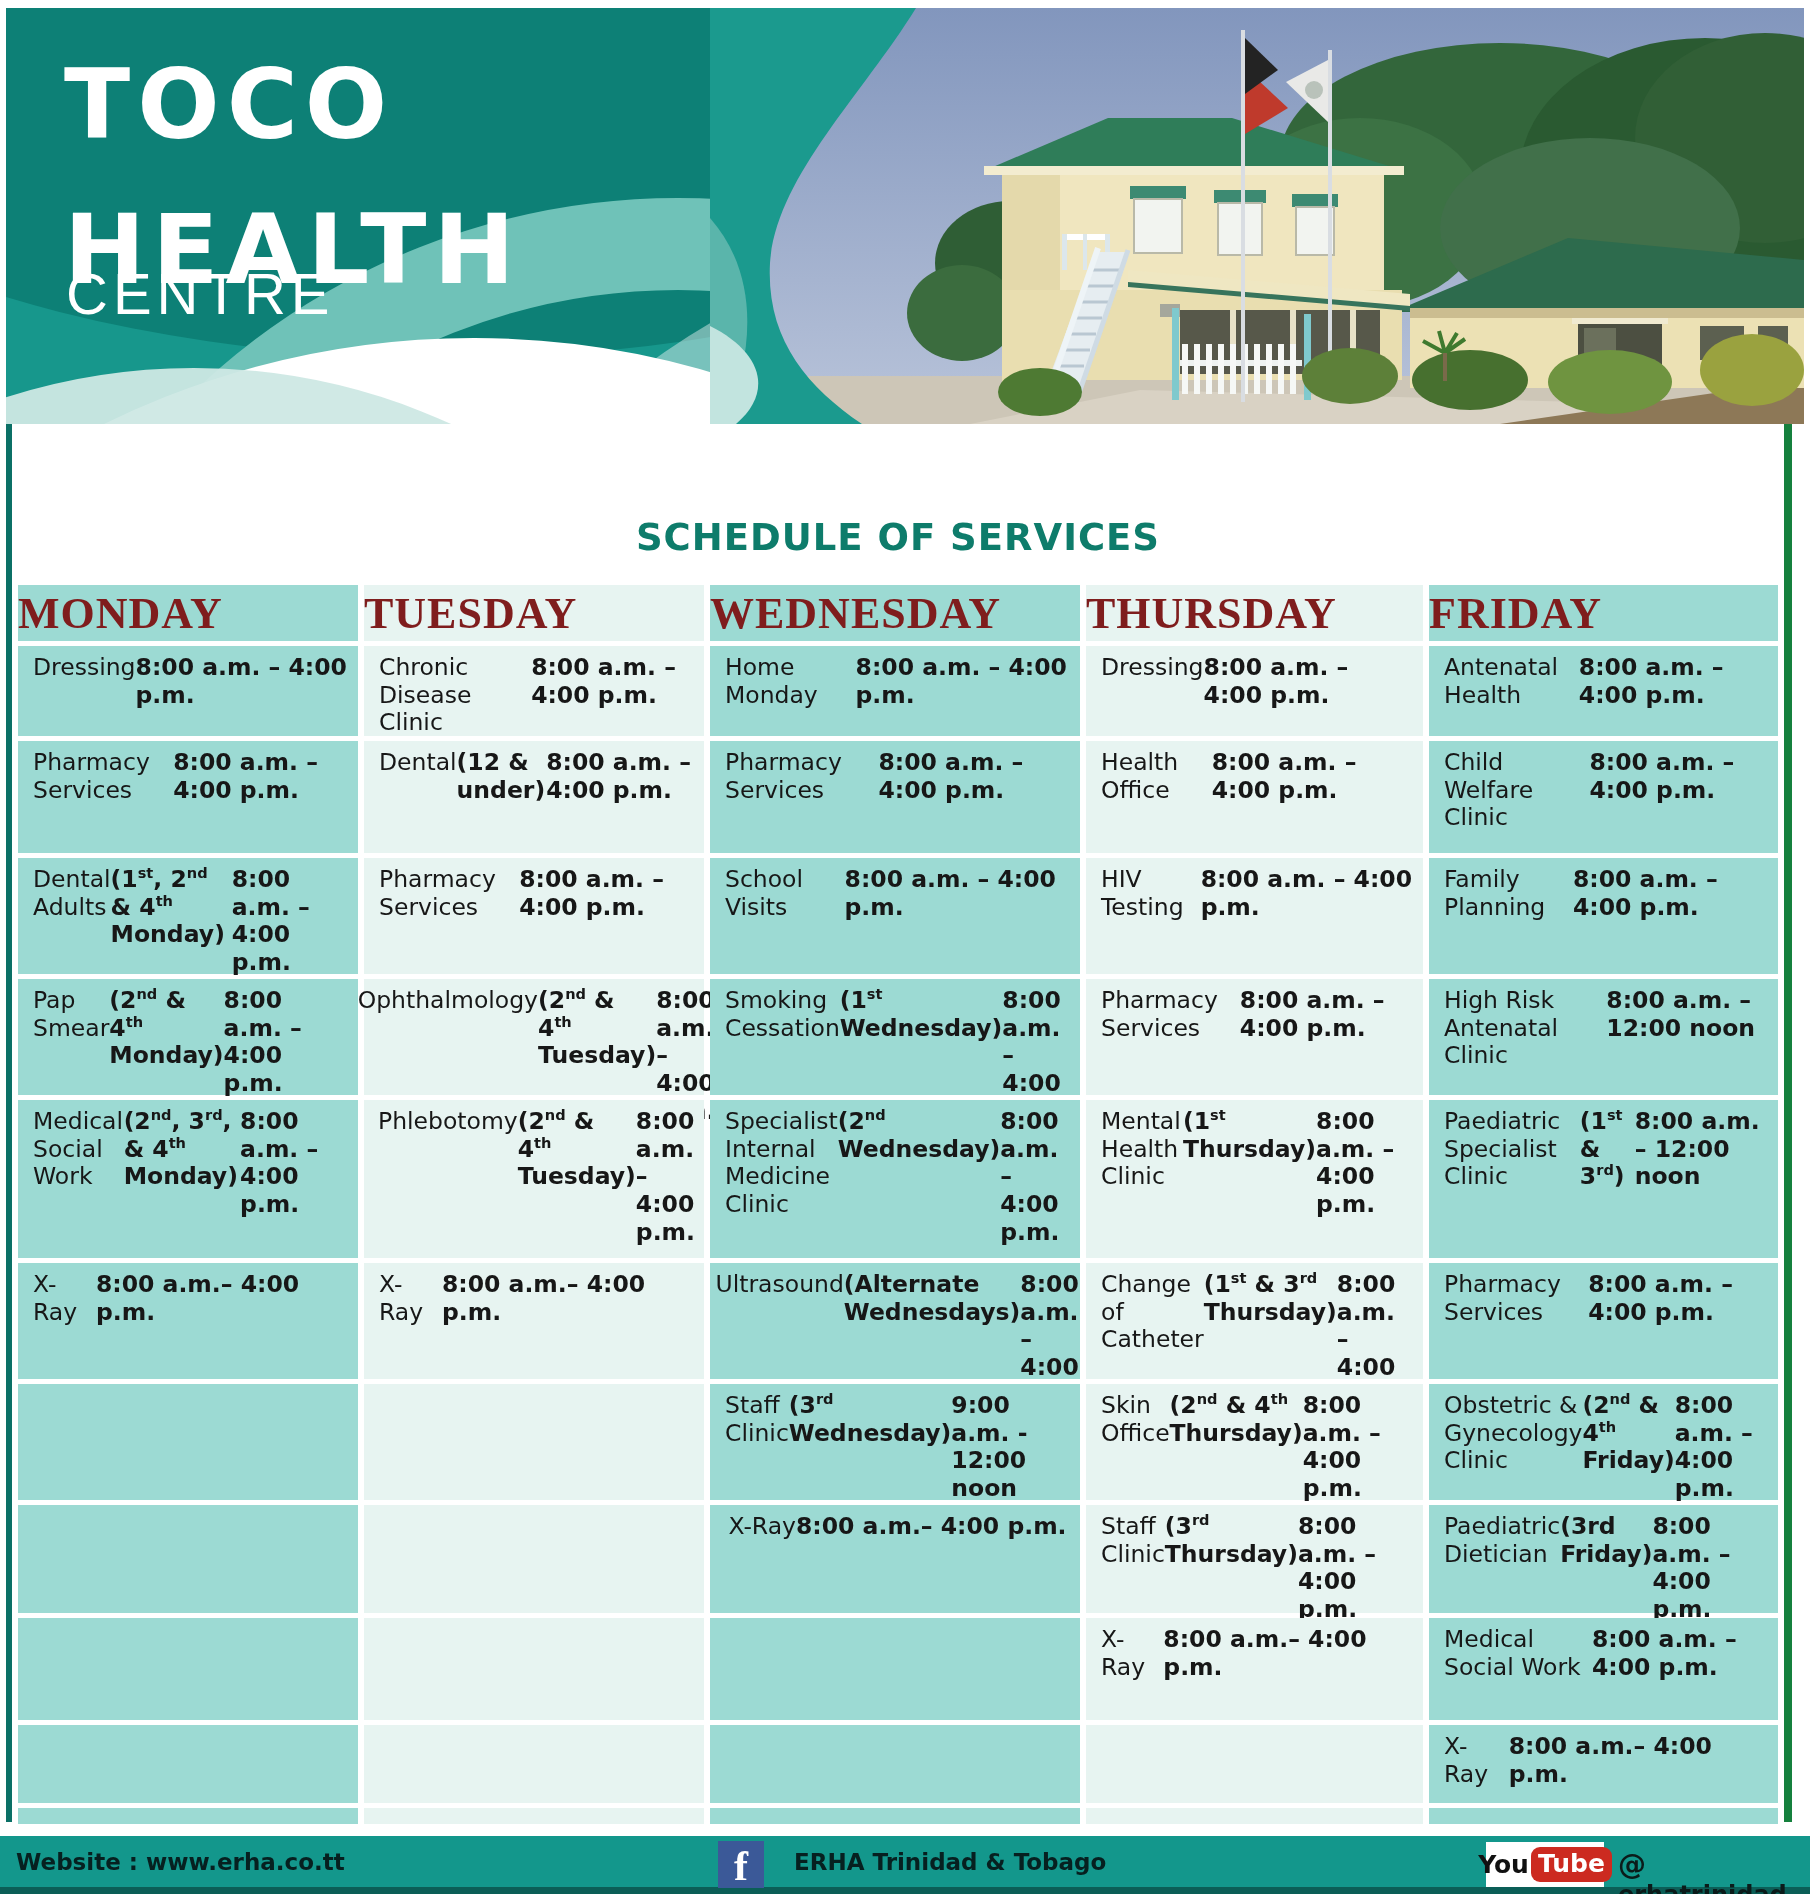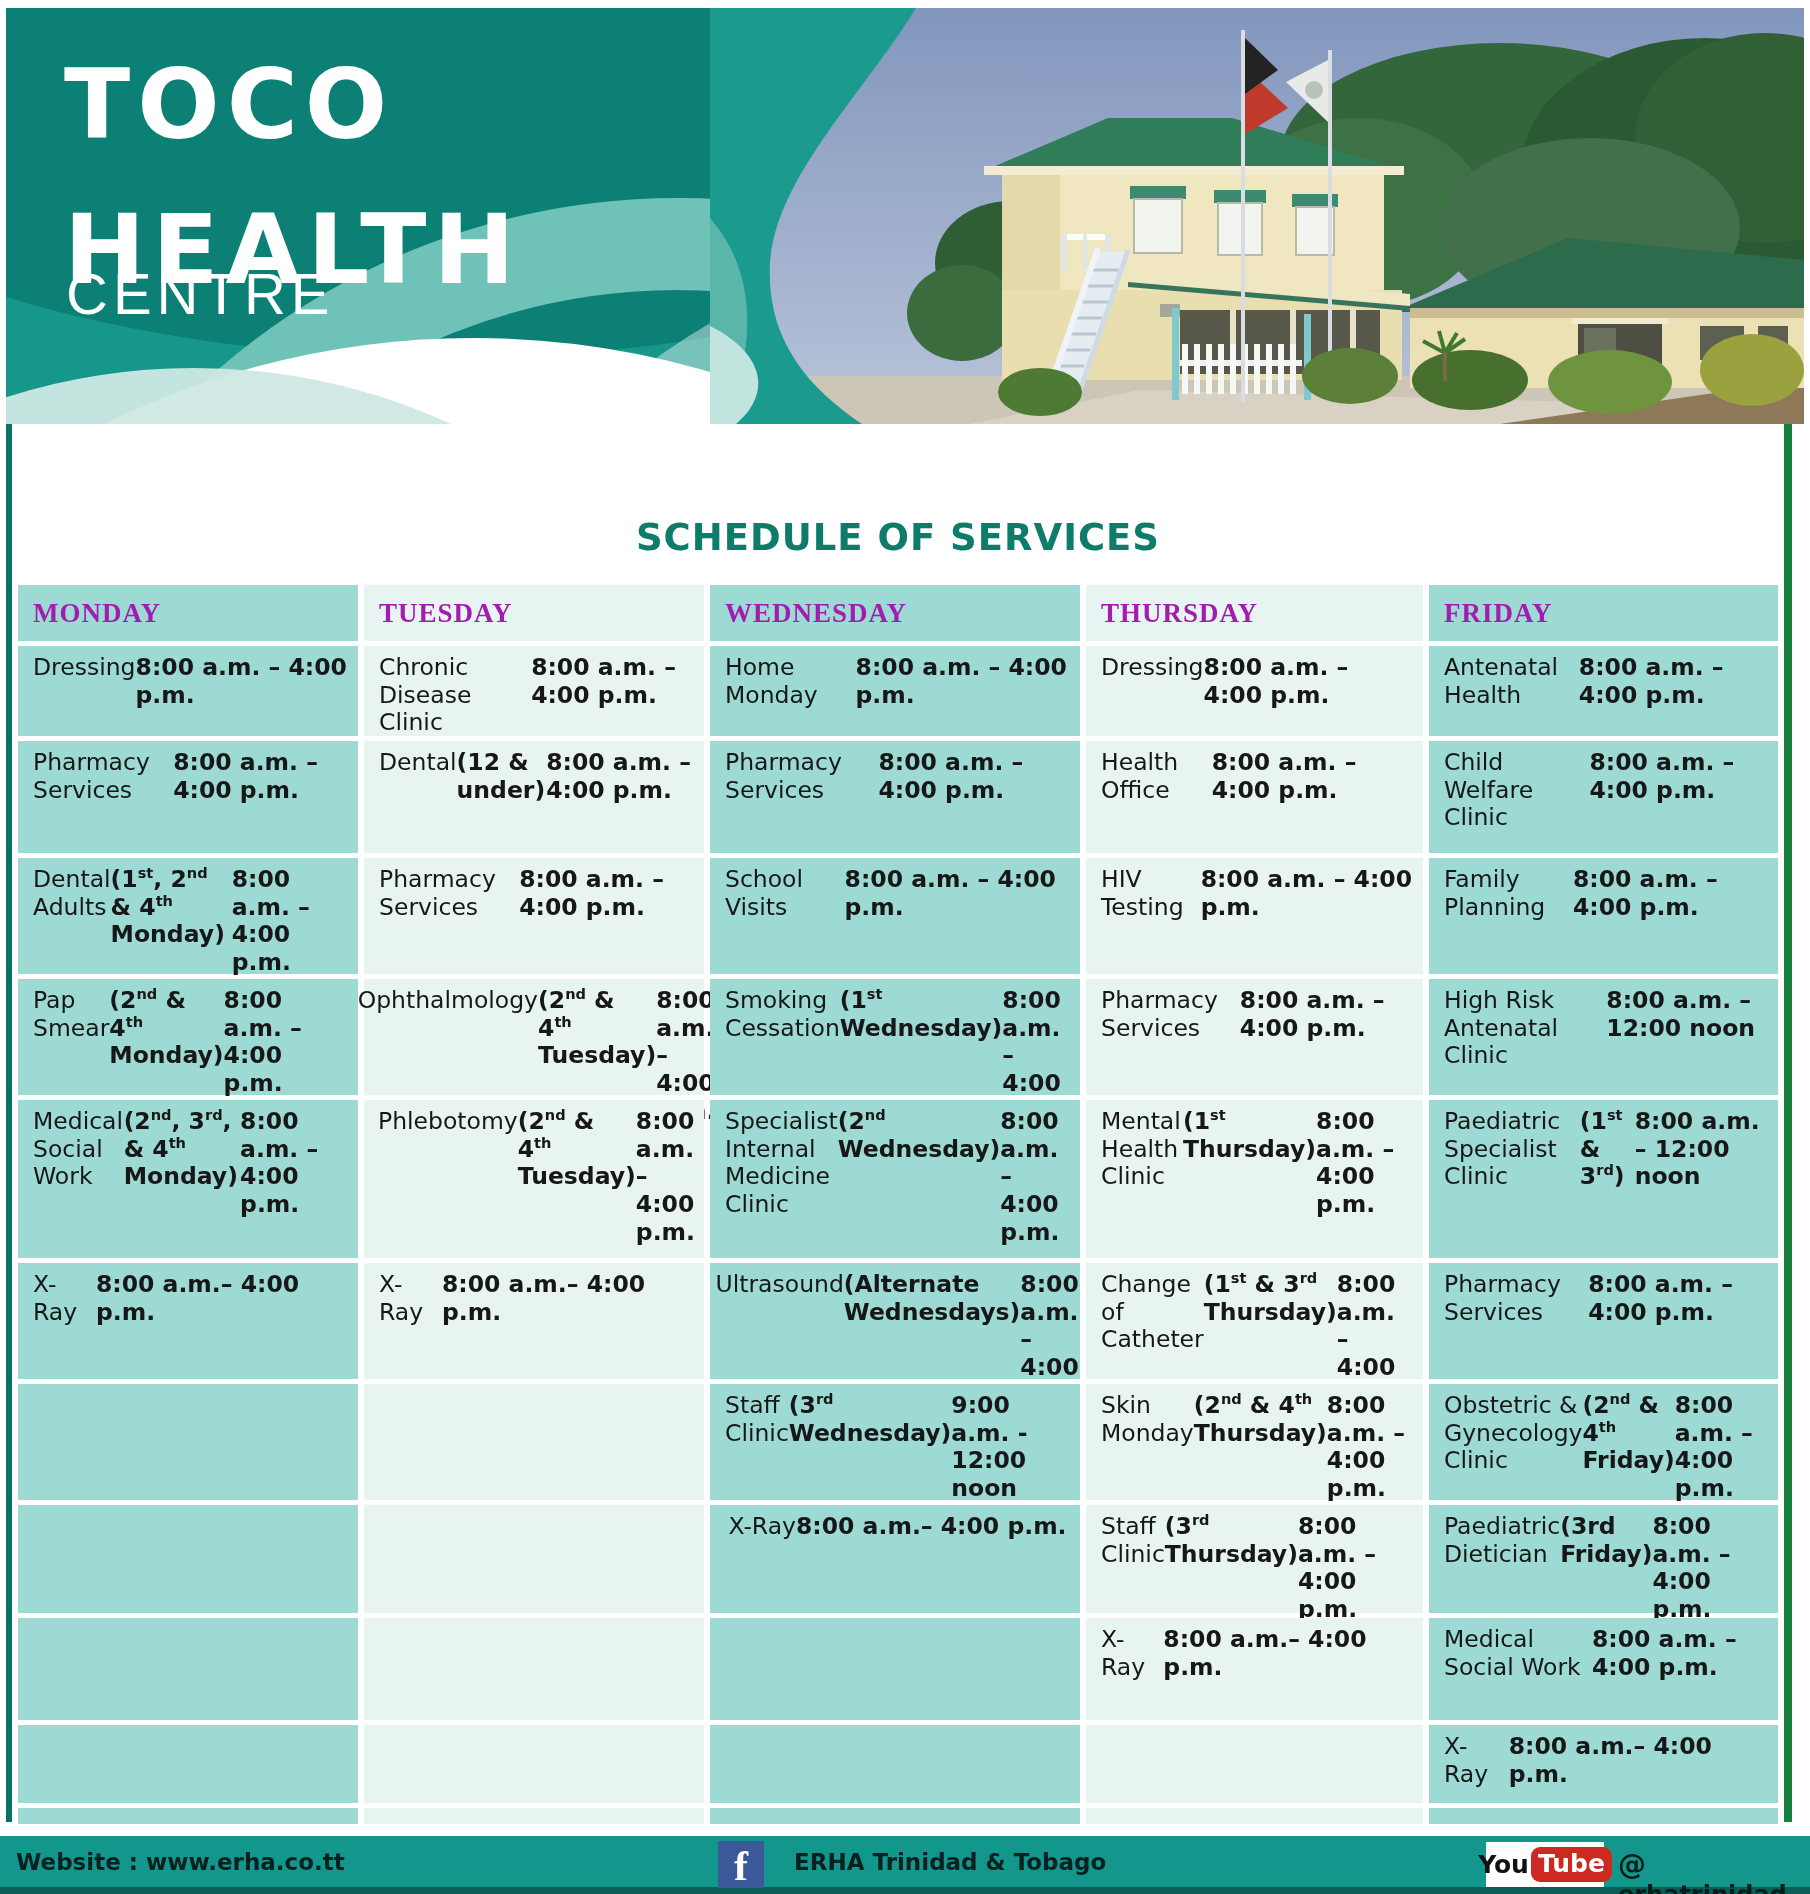--- a/index.html
+++ b/index.html
@@ -38,23 +38,23 @@
   }
   .grid{
     display:grid;margin:26px 6px 0 6px;
     grid-template-columns:340px 340px 370px 337px 1fr;
     grid-template-rows:56px 90px 112px 116px 116px 158px 116px 116px 108px 102px 78px;
     column-gap:6px;row-gap:5px;
   }
   .tone-a{background:#9cdad3;}
   .tone-b{background:#e7f4f1;}
   .hcell{
-    display:flex;align-items:center;padding-left:15px;
+    display:flex;align-items:center;
     font-family:"Liberation Serif","DejaVu Serif",serif;font-weight:700;
-    font-size:27px;color:#a21caf;letter-spacing:1px;
+    font-size:44px;color:#7f1d1d;letter-spacing:1px;
   }
   .cell{display:flex;flex-direction:row;justify-content:center;padding:8px 10px 8px 15px;}
   .line{font-size:23.5px;line-height:1.18;color:#171717;}
   .line.b{font-weight:700;}
   .line.sp{height:15px;}
   .line sup{font-size:62%;line-height:0;}
   
   .footer{
     position:absolute;left:0;right:0;bottom:0;height:58px;
     background:linear-gradient(#13978c 0 88%,#0b5e57 88% 100%);
@@ -330,21 +330,21 @@
         <div class="line b">8:00 a.m. – 4:00 p.m.</div>
       </div>
       <div class="cell tone-a"></div>
       <div class="cell tone-b"></div>
       <div class="cell tone-a">
         <div class="line">Staff Clinic</div>
         <div class="line b">(3<sup>rd</sup> Wednesday)</div>
         <div class="line b">9:00 a.m. - 12:00 noon</div>
       </div>
       <div class="cell tone-b">
-        <div class="line">Skin Monday</div>
+        <div class="line">Skin Office</div>
         <div class="line b">(2<sup>nd</sup> &amp; 4<sup>th</sup> Thursday)</div>
         <div class="line b">8:00 a.m. – 4:00 p.m.</div>
       </div>
       <div class="cell tone-a">
         <div class="line">Obstetric &amp; Gynecology Clinic</div>
         <div class="line b">(2<sup>nd</sup> &amp; 4<sup>th</sup> Friday)</div>
         <div class="line b">8:00 a.m. – 4:00 p.m.</div>
       </div>
       <div class="cell tone-a"></div>
       <div class="cell tone-b"></div>

